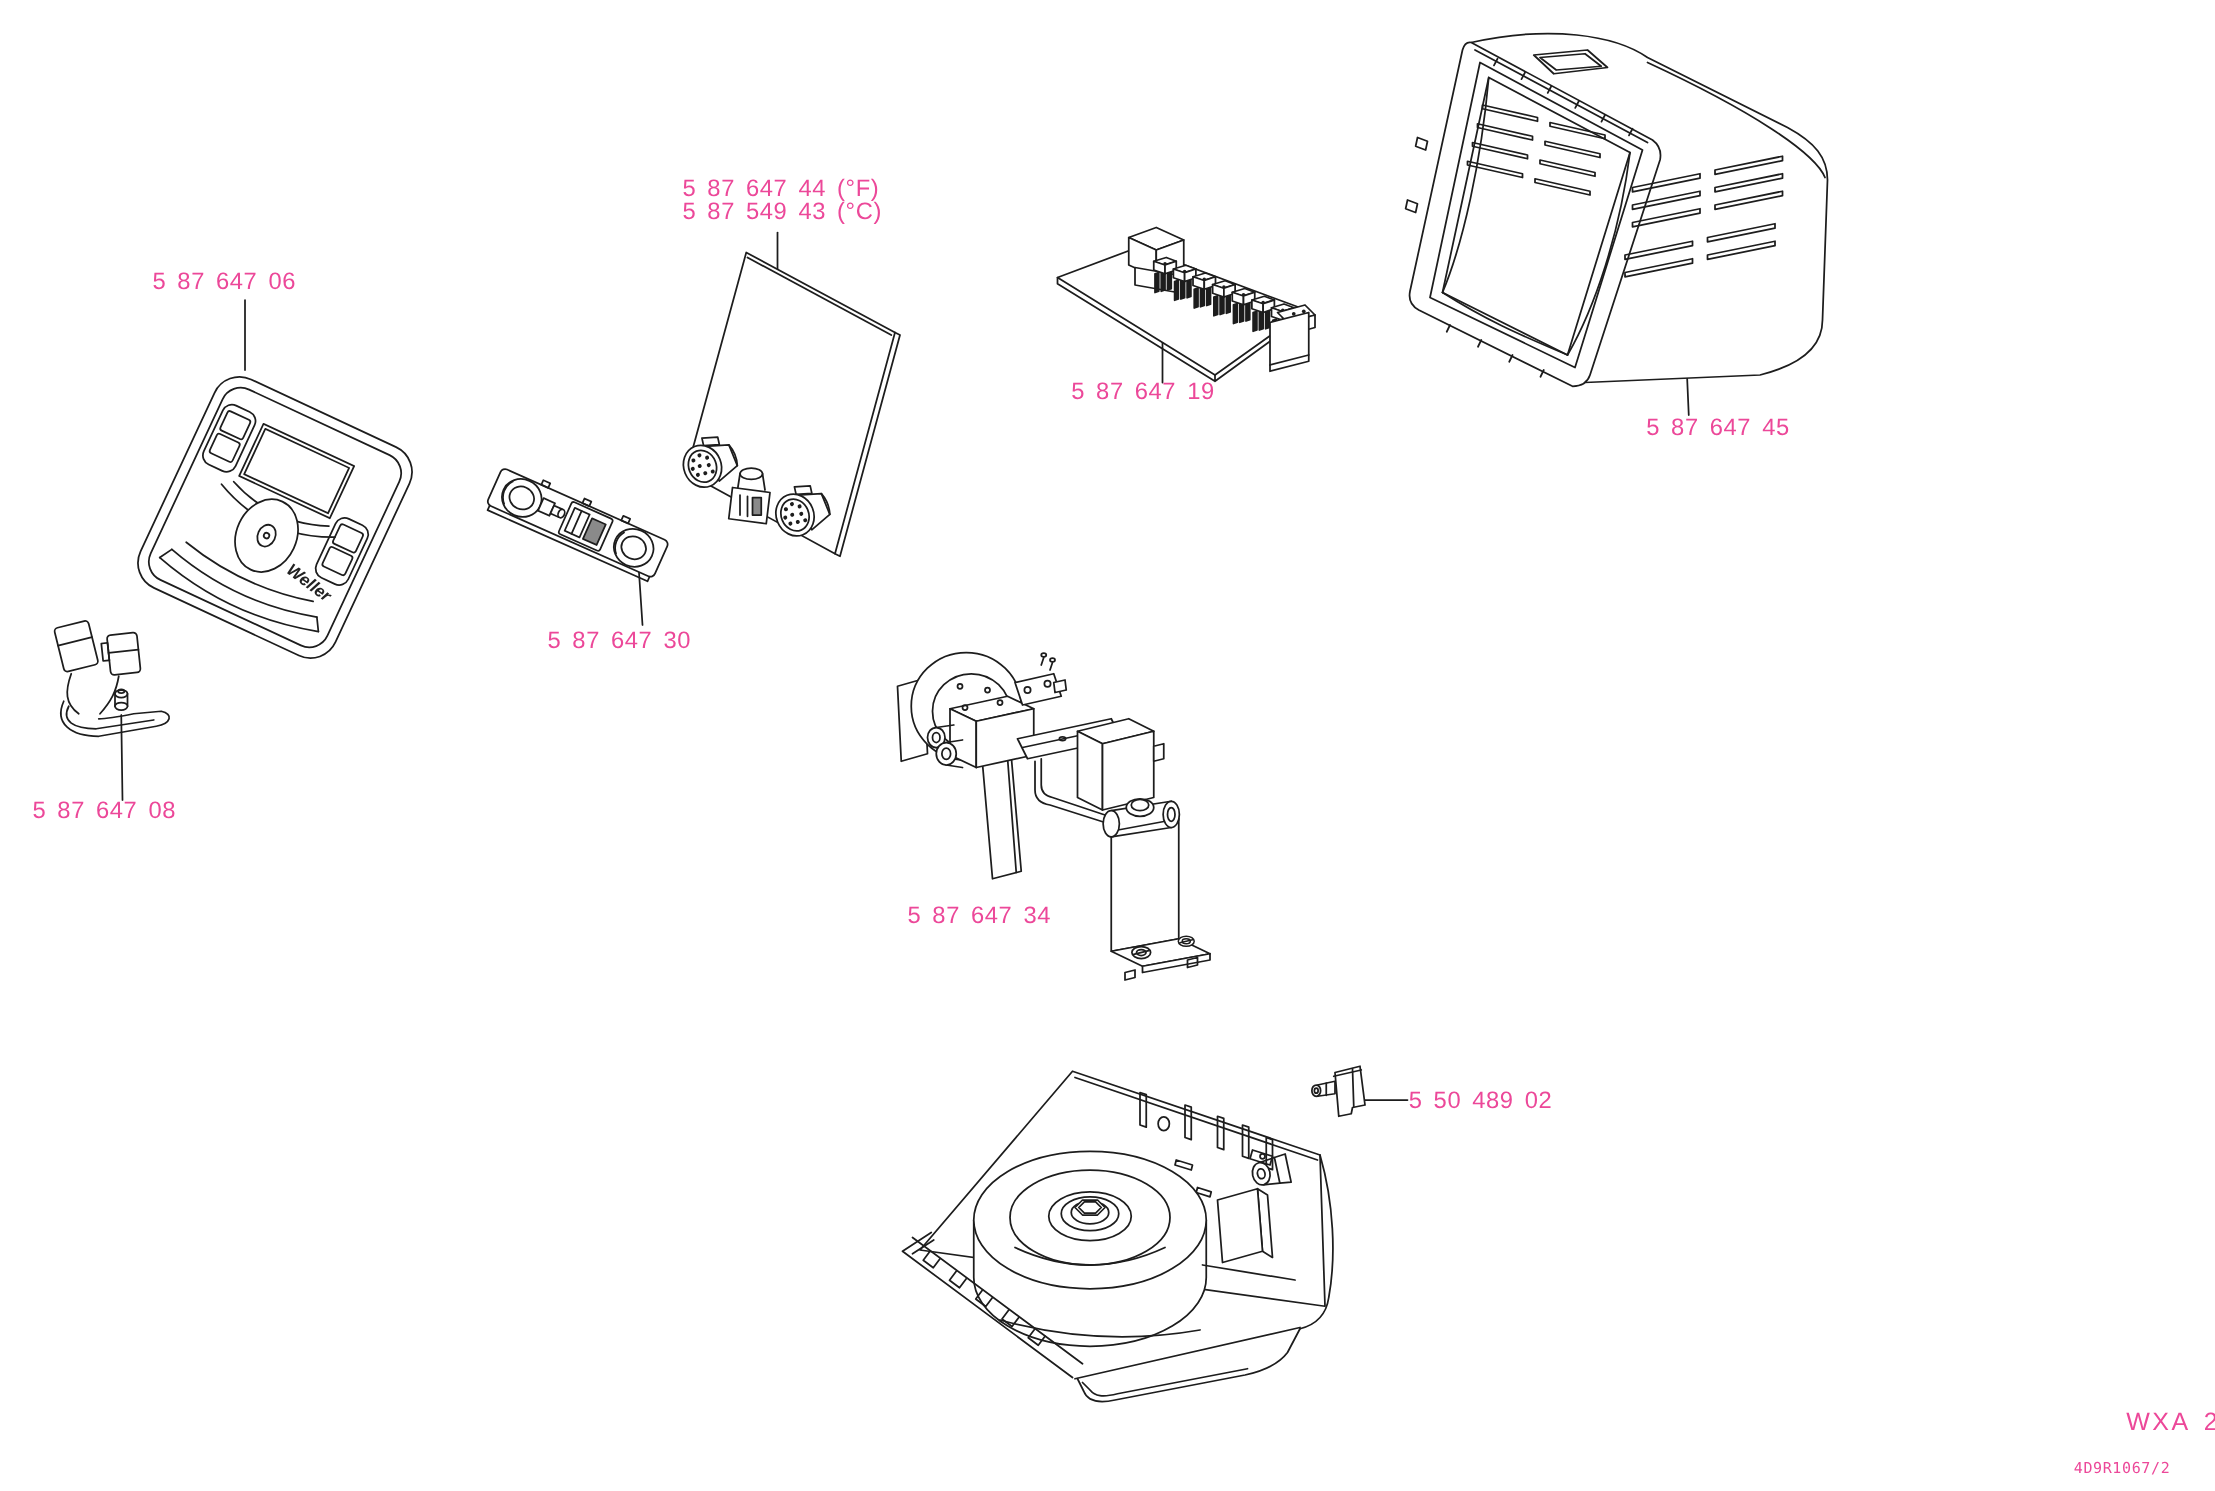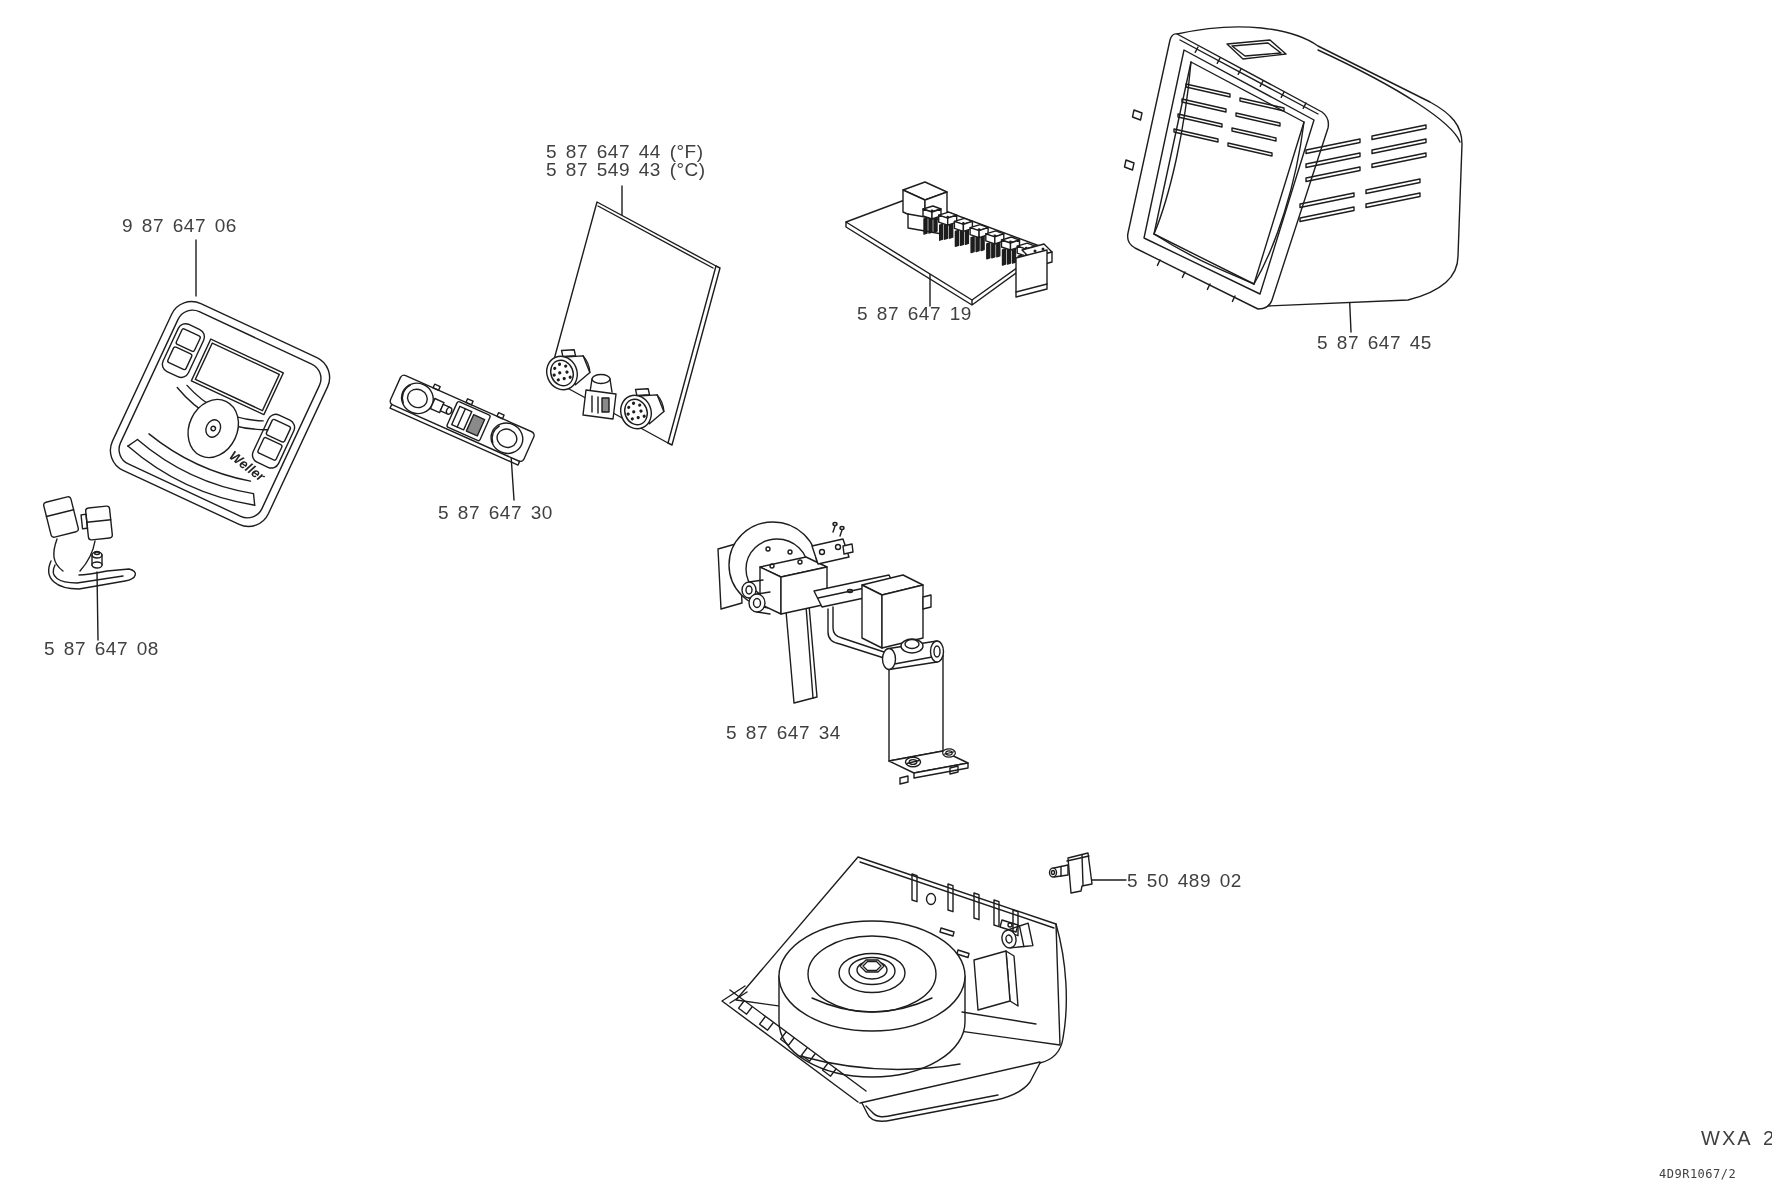--- a/index.html
+++ b/index.html
@@ -1,19 +1,19 @@
 <!DOCTYPE html>
 <html><head>
 <meta charset="utf-8">
 <style>
   html,body{margin:0;padding:0;background:#fff;}
   #canvas{position:relative;width:1772px;height:1193px;background:#ffffff;overflow:hidden;
           font-family:"Liberation Sans",sans-serif;}
   #art{position:absolute;left:0;top:0;}
-  .lbl{position:absolute;color:#404040;font-size:19px;letter-spacing:.5px;word-spacing:3px;
+  .lbl{position:absolute;color:#ec4899;font-size:19px;letter-spacing:.5px;word-spacing:3px;
        white-space:nowrap;line-height:19px;}
   .lbl-mono{font-family:"DejaVu Sans Mono",monospace;font-size:12px;letter-spacing:.5px;}
   .lbl-model{font-size:20px;letter-spacing:2px;word-spacing:4px;}
   .two-line div{margin-bottom:-1px;}
 </style>
 </head>
 <body>
 
 <div id="canvas">
 
@@ -370,28 +370,28 @@
     <path d="M 15,13 L 14,-17"></path>
     <path d="M -14,-4 L 0,-7 L 0,3 L -14,5 Z" fill="#fff"></path>
     <path d="M -7,-5.5 L -7,4.2"></path>
     <ellipse cx="-15" cy="0.5" rx="3.5" ry="4.5" fill="#fff"></ellipse>
     <ellipse cx="-15" cy="0.5" rx="1.5" ry="2"></ellipse>
   </g>
 
 </g>
 </svg>
 
-<div class="lbl" style="left:122px;top:216px">9 87 647 06</div>
+<div class="lbl" style="left:122px;top:216px">5 87 647 06</div>
 <div class="lbl two-line" style="left:546px;top:142px">
   <div>5 87 647 44 (°F)</div>
   <div>5 87 549 43 (°C)</div>
 </div>
 <div class="lbl" style="left:857px;top:304px">5 87 647 19</div>
 <div class="lbl" style="left:1317px;top:333px">5 87 647 45</div>
 <div class="lbl" style="left:438px;top:503px">5 87 647 30</div>
-<div class="lbl" style="left:44px;top:639px">5 87 647 08</div>
+<div class="lbl" style="left:26px;top:639px">5 87 647 08</div>
 <div class="lbl" style="left:726px;top:723px">5 87 647 34</div>
 <div class="lbl" style="left:1127px;top:871px">5 50 489 02</div>
 
 <div class="lbl lbl-model" style="left:1701px;top:1129px">WXA 2</div>
 <div class="lbl lbl-mono" style="left:1659px;top:1165px">4D9R1067/2</div>
 
 </div>
 
 </body></html>

